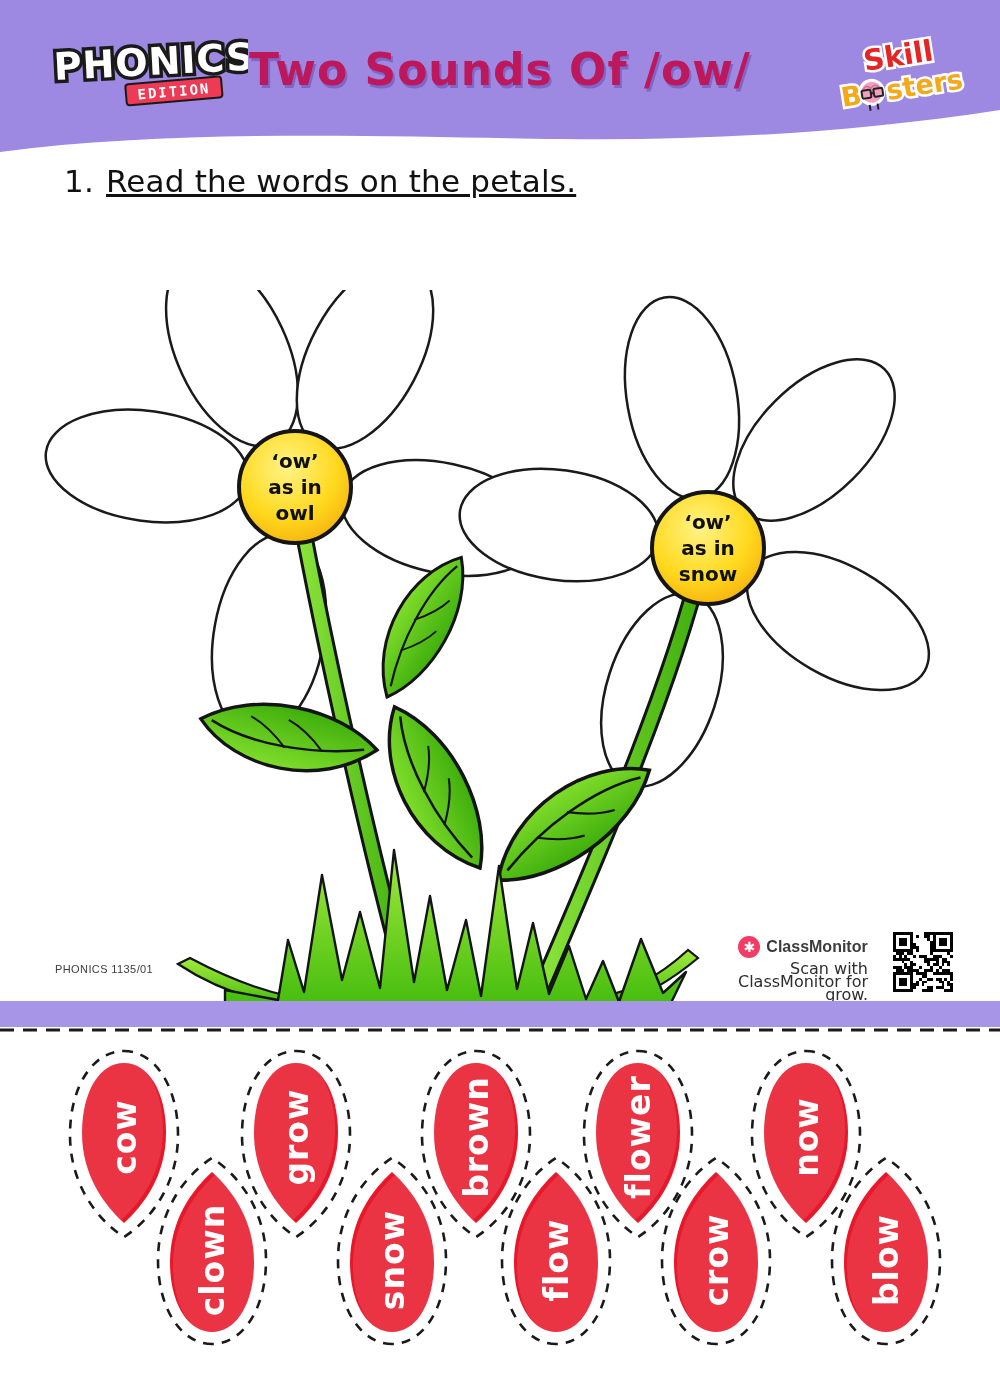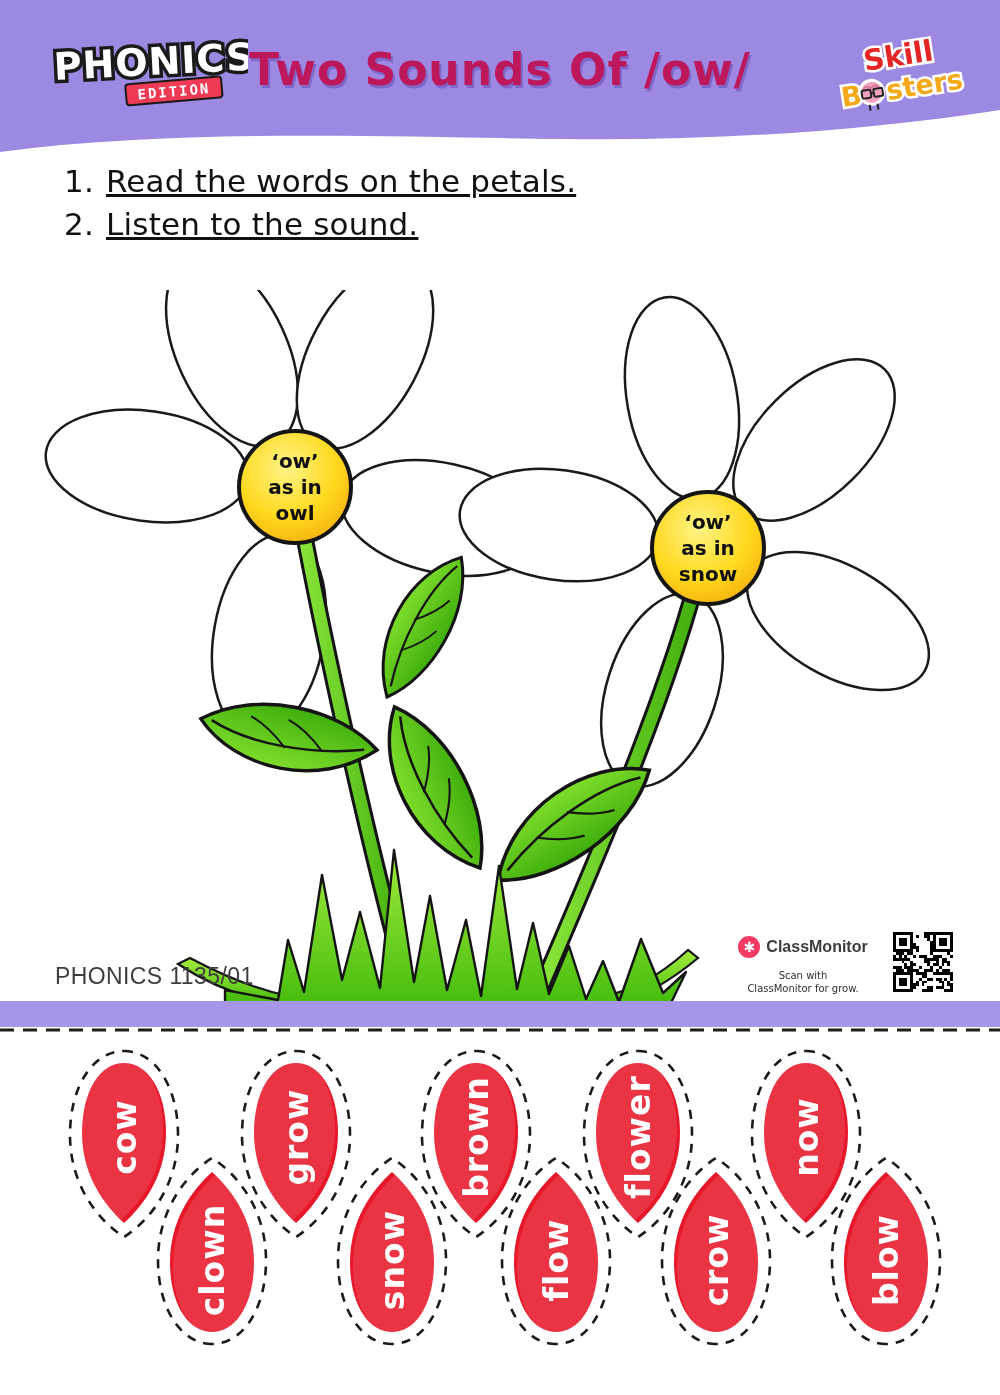--- a/index.html
+++ b/index.html
@@ -29,28 +29,28 @@
     position:absolute;width:116px;height:116px;border-radius:50%;
     background:radial-gradient(circle at 42% 32%,#fff385 0%,#ffd91e 52%,#f2a107 96%);
     border:4px solid #151515;box-sizing:border-box;
     display:flex;flex-direction:column;align-items:center;justify-content:center;
     font-family:"DejaVu Sans","Liberation Sans",sans-serif;
     font-weight:bold;color:#101010;font-size:20px;line-height:26px;text-align:center;
   }
   .fc-owl{left:237px;top:429px;}
   .fc-snow{left:650px;top:490px;}
   
-  .footer-code{position:absolute;left:55px;top:963px;font-size:23px;color:#3d3d3d;letter-spacing:.4px;}
+  .footer-code{position:absolute;left:55px;top:963px;font-size:11px;color:#3d3d3d;letter-spacing:.4px;}
   .cm-block{position:absolute;left:738px;top:936px;width:130px;text-align:center;color:#3a3a3a;}
   .cm-row{display:flex;align-items:center;justify-content:center;gap:6px;}
   .cm-star{width:22px;height:22px;border-radius:50%;background:#f43b63;color:#fff;
     display:flex;align-items:center;justify-content:center;font-size:14px;line-height:1;}
   .cm-name{font-size:16px;font-weight:bold;color:#3c3c3c;}
-  .cm-caption{font-size:10px;line-height:13px;margin-top:11px;color:#2e2e2e;
-    font-family:"DejaVu Sans","Liberation Sans",sans-serif;}
+  .cm-caption{font-size:16px;line-height:13px;margin-top:4px;color:#2e2e2e;
+    font-family:"DejaVu Sans","Liberation Sans",sans-serif;text-align:right;}
   .qr-code{position:absolute;left:893px;top:932px;width:60px;height:60px;}
   .qr-code svg{display:block;width:60px;height:60px;}
   
   .divider-bar{position:absolute;left:0;top:1001px;width:1000px;height:26px;background:#a795e8;}
   .cut-line{position:absolute;left:0;top:1026px;width:1000px;height:8px;}
   
   .petal{position:absolute;width:128px;height:196px;}
   .petal svg{display:block;width:128px;height:196px;}
   .petal.flip svg{transform:rotate(180deg);}
   .petal-word{
@@ -100,23 +100,20 @@
         <line x1="45" y1="72" x2="45" y2="78" stroke="#222" stroke-width="2"></line>
       </g>
       <text x="56" y="70" font-family="DejaVu Sans, Liberation Sans, sans-serif" font-size="27" font-weight="bold" fill="#f5a818" stroke="#ffffff" stroke-width="5" paint-order="stroke">sters</text>
     </g>
   </svg>
 </div>
 
 <div class="instructions">
   <div class="instr-line">
     <span class="instr-num">1.</span><span>Read the words on the petals.</span>
-  </div>
-  <div class="instr-line">
-    <span class="instr-num">2.</span><span>Listen to the sound.</span>
   </div>
 </div>
 
 <div class="flower-art">
   <svg width="920" height="715" viewBox="0 0 920 715">
     <defs>
       <linearGradient id="leafg" x1="0" y1="0" x2="0" y2="1">
         <stop offset="0" stop-color="#7fdd2b"></stop>
           <stop offset="1" stop-color="#3fae0c"></stop>
       </linearGradient>

